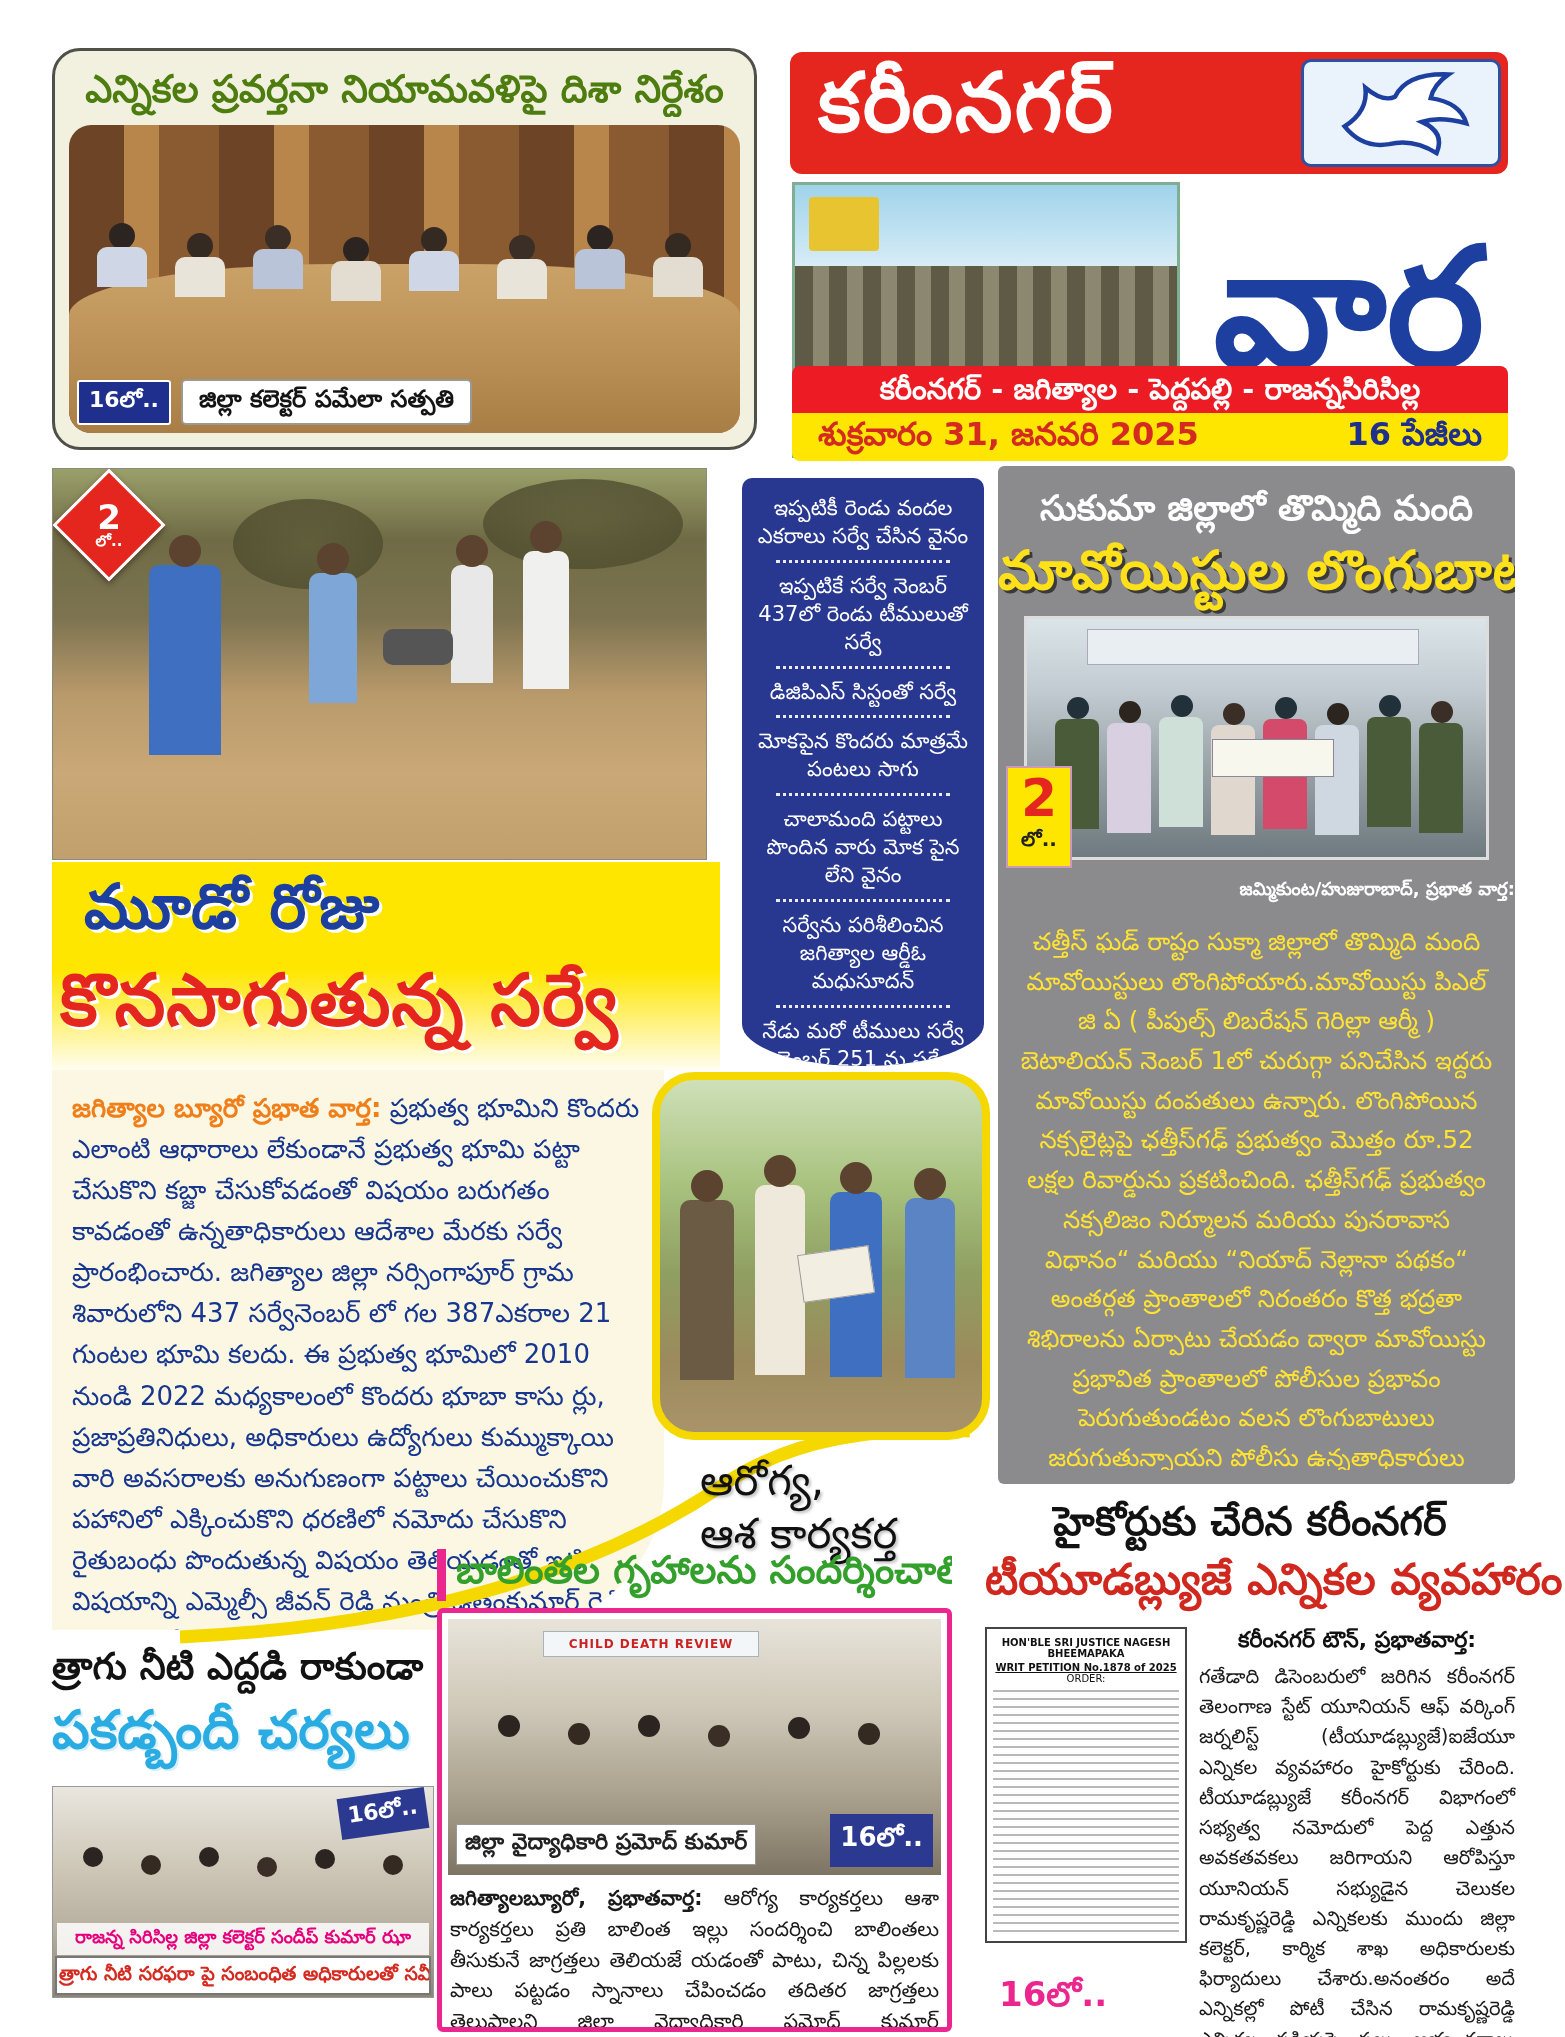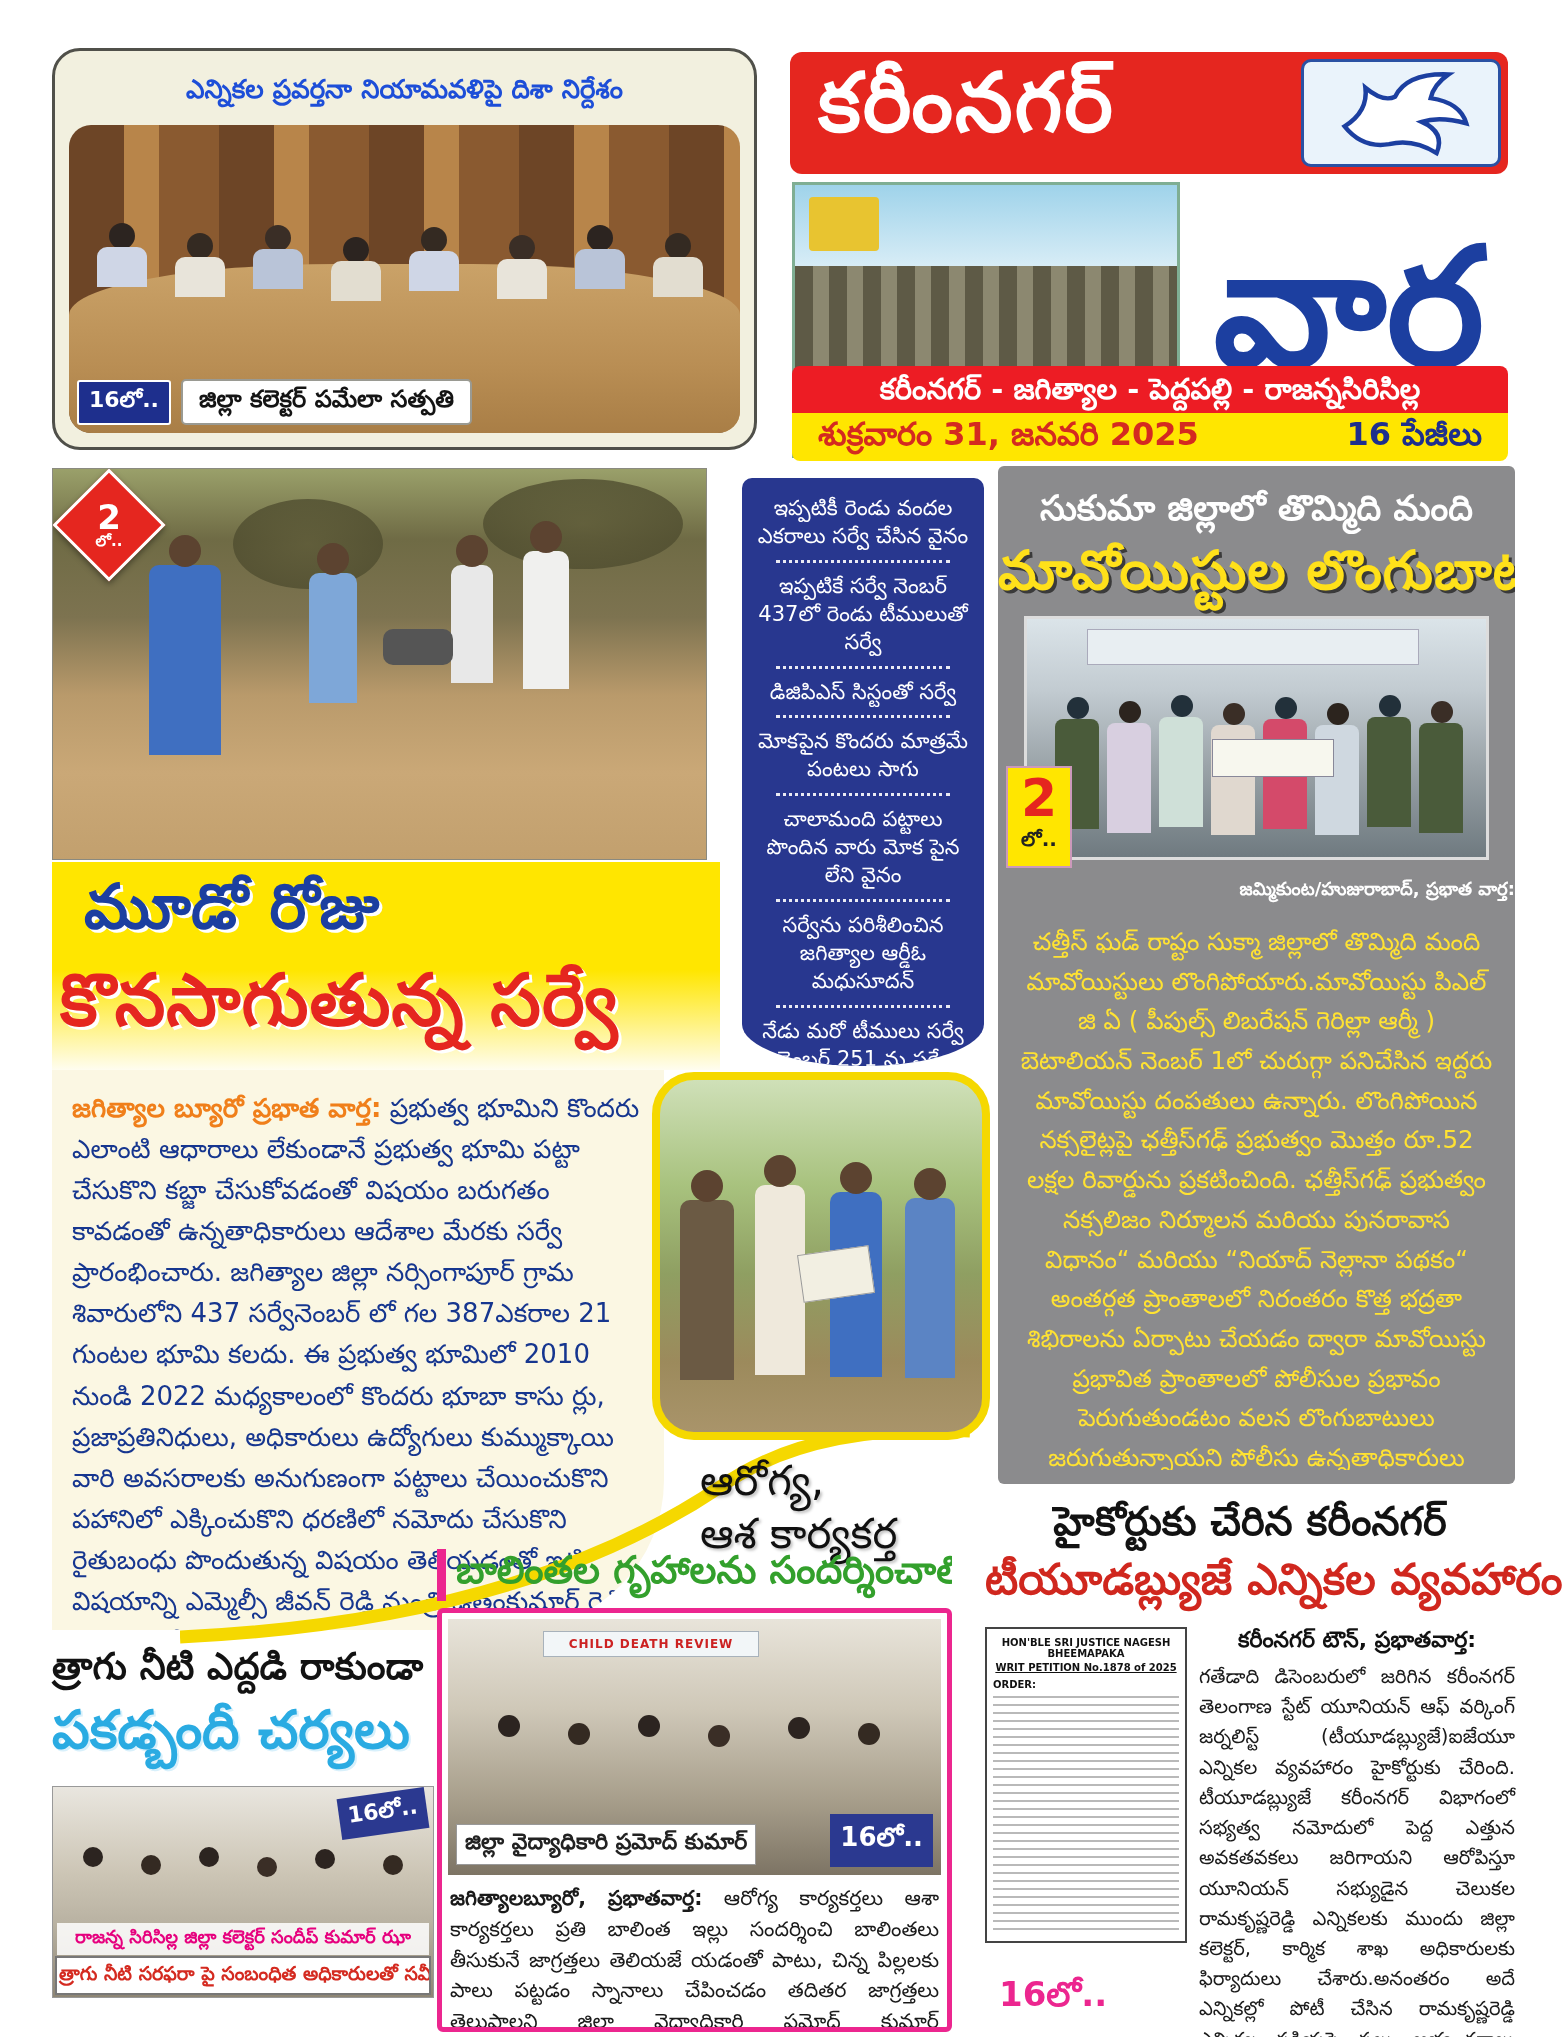--- a/index.html
+++ b/index.html
@@ -1,21 +1,21 @@
 <!DOCTYPE html>
 <html><head>
 <meta charset="utf-8">
 <style>
   html,body{margin:0;padding:0;background:#ffffff;}
   #page{position:relative;width:1565px;height:2037px;background:#ffffff;overflow:hidden;
         font-family:"DejaVu Sans","Liberation Sans",sans-serif;}
   
   .tl-box{position:absolute;left:52px;top:48px;width:705px;height:402px;background:#f2f0df;
           border:3px solid #50504a;border-radius:28px;box-sizing:border-box;padding:10px 14px;}
-  .tl-head{color:#1d4ed8;font-size:26px;font-weight:bold;text-align:center;line-height:56px;
+  .tl-head{color:#4d7c0f;font-size:38px;font-weight:bold;text-align:center;line-height:56px;
            height:56px;overflow:hidden;white-space:nowrap;}
   .tl-photo{position:absolute;left:14px;top:74px;right:14px;bottom:14px;border-radius:22px;overflow:hidden;
             background:repeating-linear-gradient(90deg,#6d4526 0 55px,#b8854a 55px 90px,#8a5a30 90px 150px);}
   .tl-table{position:absolute;left:0;right:0;bottom:0;height:55%;
             background:linear-gradient(180deg,#caa268 0%,#b98e54 60%,#a97e46 100%);border-radius:40% 40% 0 0/30% 30% 0 0;}
   .tl-heads{position:absolute;left:40px;top:98px;width:26px;height:26px;border-radius:50%;background:#2c2420;
             box-shadow:78px 10px 0 #342a22,156px 2px 0 #3a2e26,234px 14px 0 #2c2420,312px 4px 0 #342a22,
                        400px 12px 0 #3a2e26,478px 2px 0 #2c2420,556px 10px 0 #342a22;}
   .tl-shirts{position:absolute;left:28px;top:122px;width:50px;height:40px;border-radius:10px 10px 0 0;background:#cfd6e6;
             box-shadow:78px 10px 0 #e8e4da,156px 2px 0 #b9c4d8,234px 14px 0 #e2ddd0,312px 4px 0 #cfd6e6,
@@ -134,21 +134,21 @@
           font-size:19px;font-weight:bold;text-align:center;padding:4px 2px;white-space:nowrap;overflow:hidden;}
   
   .court{position:absolute;left:985px;top:1498px;width:530px;height:532px;}
   .c1{color:#121212;font-size:40px;font-weight:bold;text-align:center;white-space:nowrap;}
   .c2{color:#d0271e;font-size:43px;font-weight:bold;text-align:center;white-space:nowrap;}
   .c-row{display:flex;gap:12px;margin-top:12px;}
   .c-doc{flex:0 0 202px;height:316px;background:#ffffff;border:2px solid #444;box-sizing:border-box;padding:8px 6px;
          display:flex;flex-direction:column;}
   .d1,.d2{font-size:10px;font-weight:bold;text-align:center;color:#111;}
   .d2{text-decoration:underline;margin-top:3px;}
-  .d3{font-size:10px;font-weight:bold;color:#111;margin-top:6px;}
+  .d3{font-size:10px;font-weight:normal;color:#111;margin-top:0;text-align:center;}
   .doclines{flex:1;margin-top:6px;background:repeating-linear-gradient(180deg,#b9b9b9 0 2px,transparent 2px 8px);}
   .c-body{flex:1;}
   .c-lead{text-align:center;font-weight:bold;font-size:22px;color:#111;white-space:nowrap;}
   .c-text{font-size:19.5px;color:#1a1a1a;line-height:1.55;text-align:justify;margin-top:4px;}
   .c-badge{position:absolute;left:14px;bottom:8px;color:#ec268f;font-size:34px;font-weight:bold;}
 </style>
 </head>
 <body>
 
 <div id="page">

